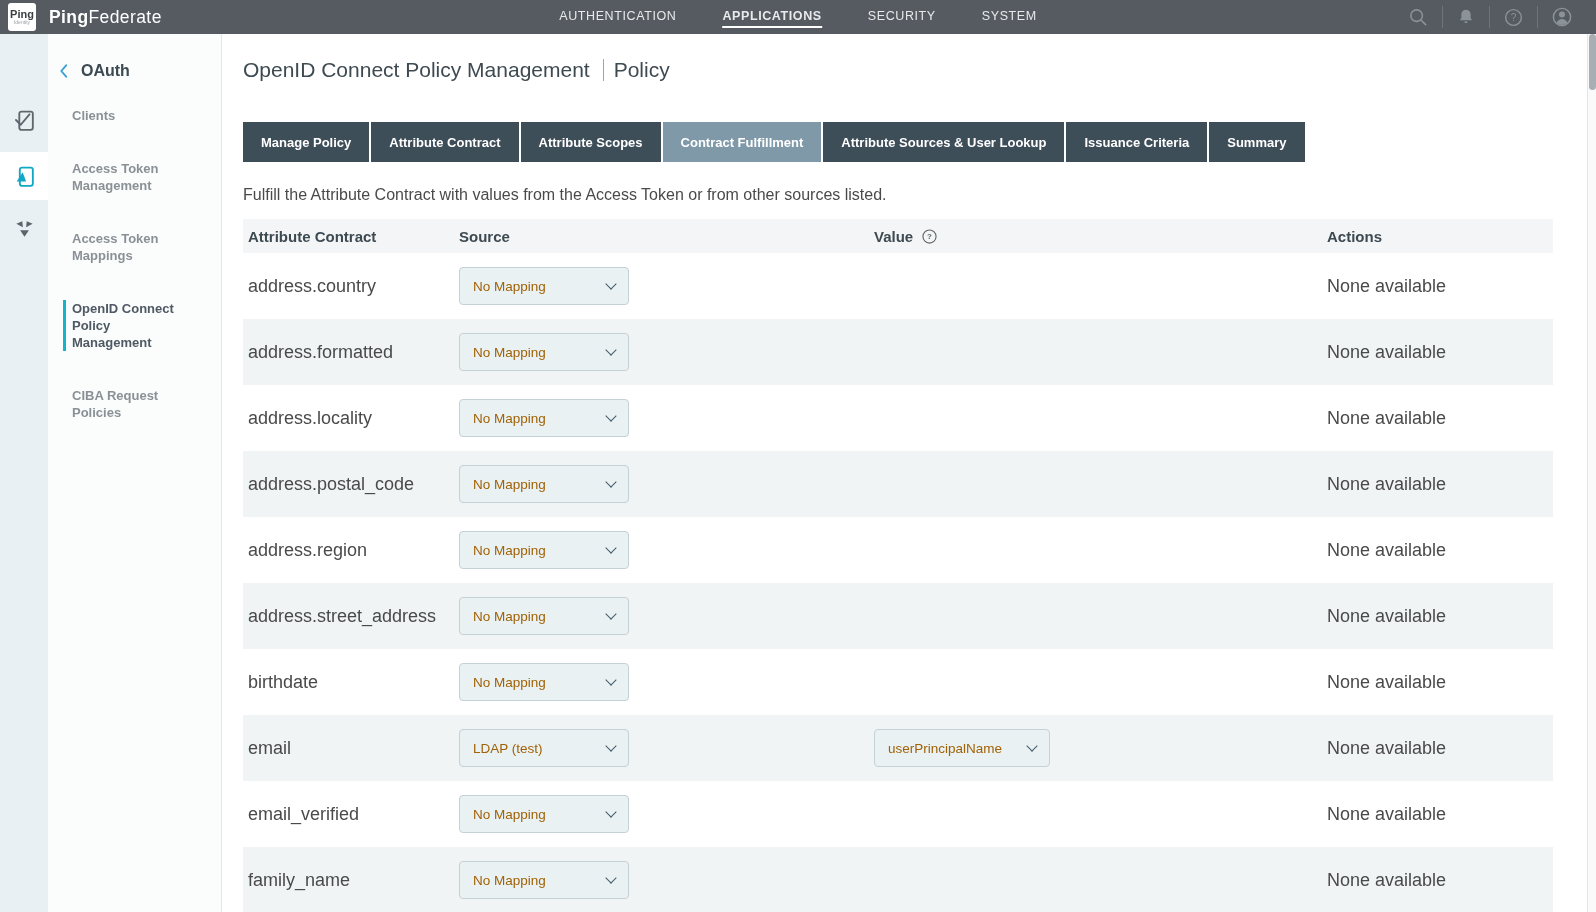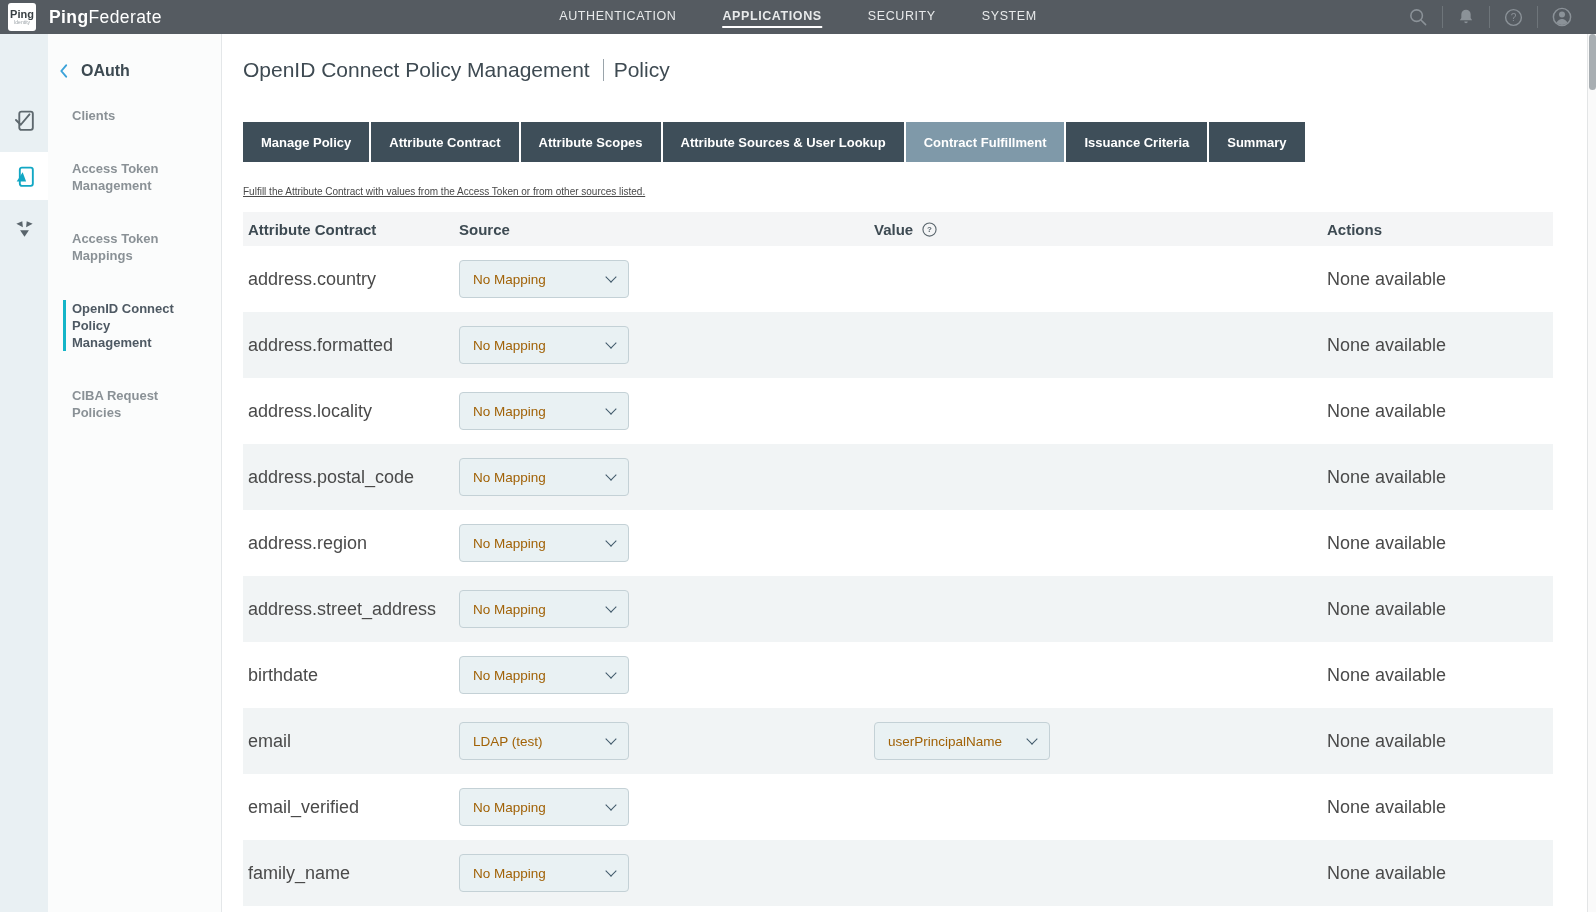--- a/index.html
+++ b/index.html
@@ -44,21 +44,21 @@
   .side-item.active { color:#4E5963; margin-left:15px; border-left:3px solid #14B5C8; padding-left:6px; }
 
   
   .main { flex:1; background:#fff; padding:24px 0 0 21px; position:relative; }
   .page-title { display:flex; align-items:center; color:#3E4A52; font-size:21px; }
   .page-title .tdiv { width:1px; height:22px; background:#9AA4AB; margin:0 10px 0 13px; }
   .tabs { display:flex; margin-top:40px; }
   .tab { background:#3E4E59; color:#fff; font-size:13px; font-weight:bold; height:40px;
     padding:0 18px; display:flex; align-items:center; margin-right:2px; cursor:pointer; white-space:nowrap; }
   .tab.active { background:#7F99A9; }
-  .page-desc { margin-top:24px; font-size:10px; color:#4A4A4A;text-decoration:underline; }
+  .page-desc { margin-top:24px; font-size:16px; color:#4A4A4A; }
 
   
   .table { width:1310px; margin-top:15px; }
   .trow { display:grid; grid-template-columns:211px 399px 452px 1fr; align-items:center; height:66px; }
   .trow.alt { background:#F1F4F5; }
   .thead { height:34px; background:#F4F5F6; }
   .thead .hc { font-size:15px; font-weight:bold; color:#3D4A52; display:flex; align-items:center; }
   .c1 { padding-left:5px; }
   .c2 { padding-left:5px; }
   .c3 { padding-left:21px; }
@@ -177,25 +177,25 @@
     <div class="tabs" id="tabs-mount">
         <div class="tab">
           <span>Manage Policy</span>
         </div>
         <div class="tab">
           <span>Attribute Contract</span>
         </div>
         <div class="tab">
           <span>Attribute Scopes</span>
         </div>
-        <div class="tab">
-          <span>Attribute Sources &amp; User Lookup</span>
-        </div>
         <div class="tab active">
           <span>Contract Fulfillment</span>
+        </div>
+        <div class="tab">
+          <span>Attribute Sources &amp; User Lookup</span>
         </div>
         <div class="tab">
           <span>Issuance Criteria</span>
         </div>
         <div class="tab">
           <span>Summary</span>
         </div>
       </div>
 
     <div class="page-desc">Fulfill the Attribute Contract with values from the Access Token or from other sources listed.</div>

